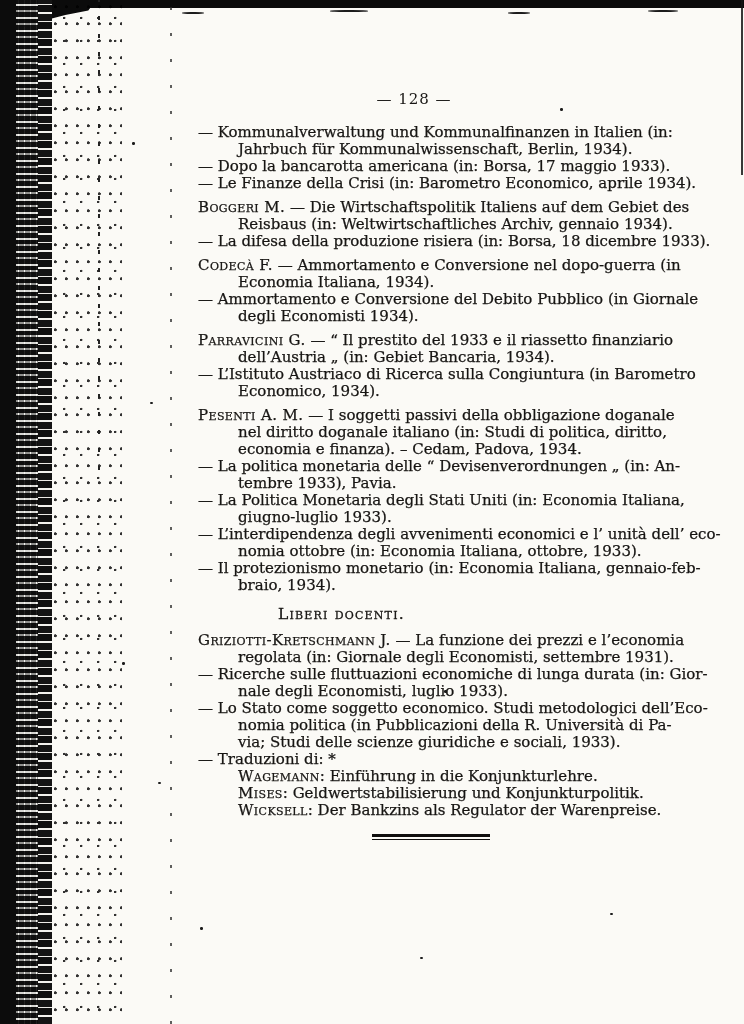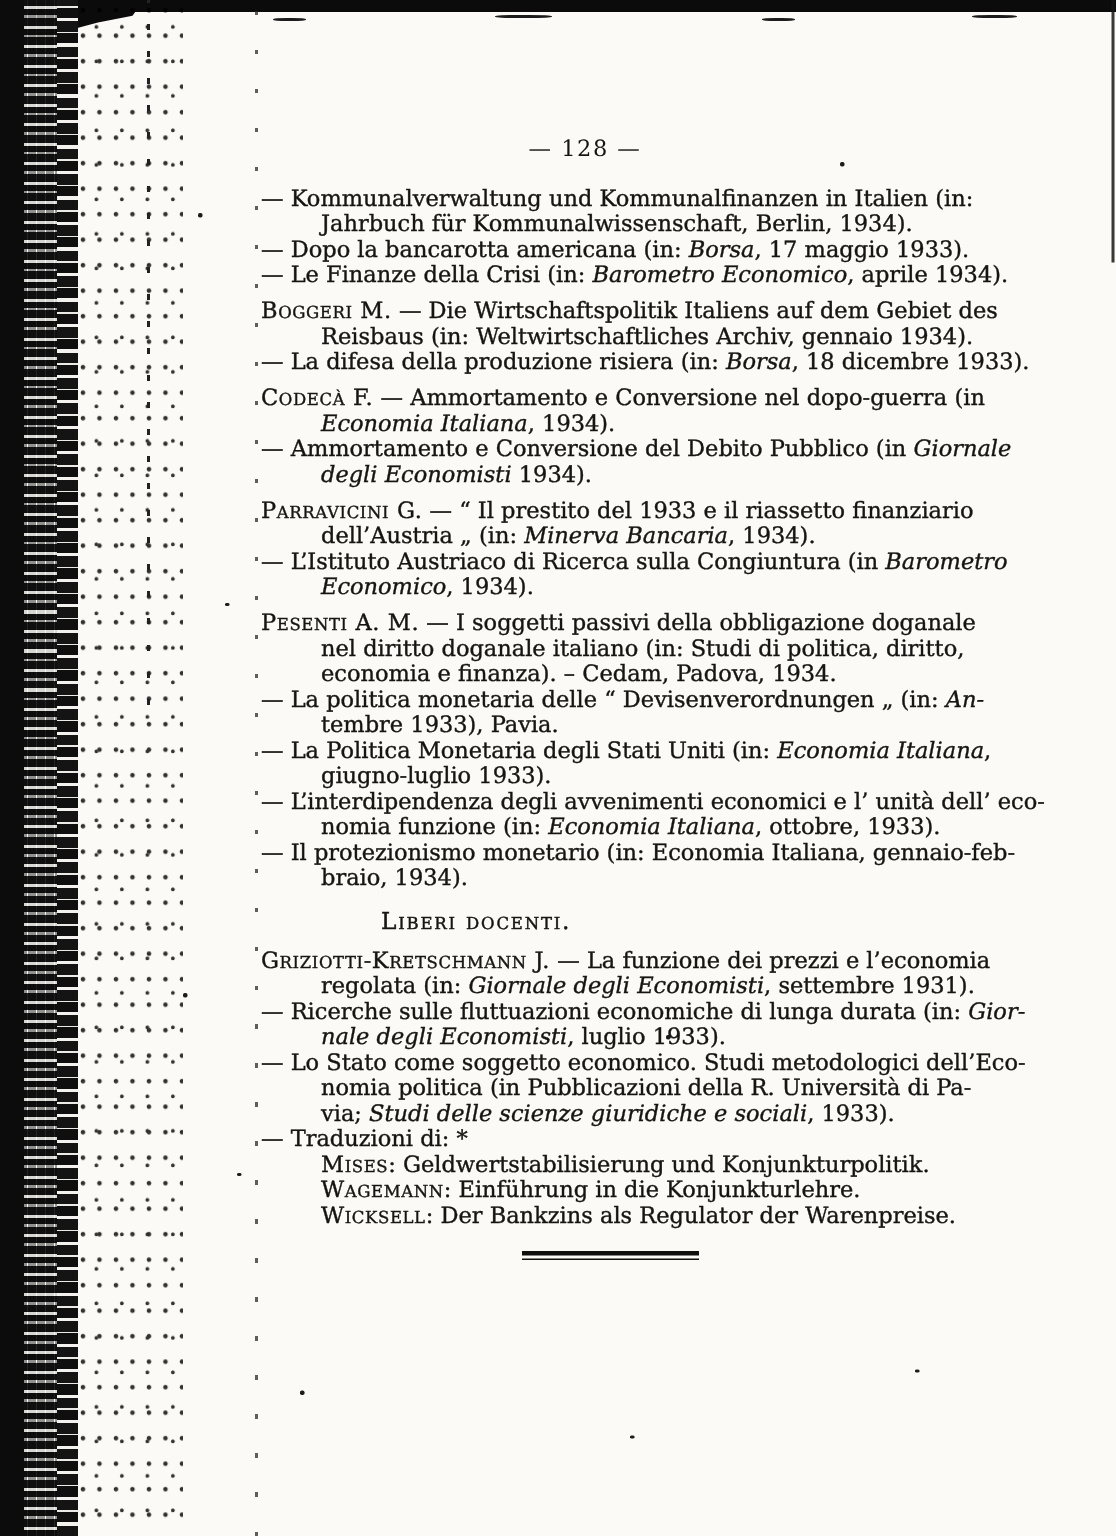--- a/index.html
+++ b/index.html
@@ -39,30 +39,30 @@
     background: repeating-linear-gradient(0deg, #222 0 4px, transparent 4px 18px);
   }
   .dotline-b {
     position:absolute; left:170px; top:0; width:2px; height:1024px; opacity:.75;
     background: repeating-linear-gradient(0deg, #2a2a2a 0 3px, transparent 3px 26px);
   }
   .right-line { position:absolute; right:1px; top:0; width:2px; height:175px; background:#151515; opacity:.85; }
   .speck { position:absolute; background:#1c1c1c; border-radius:40%; }
 
   
-  .main { position:absolute; left:174px; top:90px; width:492px; }
+  .main { position:absolute; left:198px; top:90px; width:492px; }
   .page-number { text-align:center; font-size:15px; letter-spacing:1px; margin:0 60px 16px 0; }
   .entry { font-size:15px; line-height:17px; white-space:nowrap;
            -webkit-text-stroke:0.25px currentColor; }
   .entry .line { margin-left:40px; }
   .entry .line.first { margin-left:0; }
   .entry.sub .line { margin-left:72px; }
   .entry.sub .line.first { margin-left:40px; }
   .group { margin-bottom:7px; }
-  .it { font-style:italic; }
+  .it { }
   .sc { font-variant:small-caps; letter-spacing:.4px; }
   .heading { font-variant:small-caps; letter-spacing:1.2px; font-size:15.5px;
              margin:11px 0 9px 80px; -webkit-text-stroke:0.3px currentColor; }
   .end-rule { width:118px; height:2px; margin:15px 0 0 174px;
               border-top:3px solid #100f0e; border-bottom:1.5px solid #100f0e; }
 </style>
 </head>
 <body>
 
 <div class="page">
@@ -121,21 +121,21 @@
             <div class="line"><span class="it">Economia Italiana</span><span>, 1934).</span></div>
           </div>
           <div class="entry">
             <div class="line first"><span>— Ammortamento e Conversione del Debito Pubblico (in </span><span class="it">Giornale</span></div>
             <div class="line"><span class="it">degli Economisti</span><span> 1934).</span></div>
           </div>
         </div>
         <div class="group">
           <div class="entry">
             <div class="line first"><span class="sc">Parravicini G.</span><span> — “ Il prestito del 1933 e il riassetto finanziario</span></div>
-            <div class="line"><span>dell’Austria „ (in: </span><span class="it">Minerva Bancaria</span><span>, 1934).</span></div>
+            <div class="line"><span>dell’Austria „ (in: </span><span class="it">Gebiet Bancaria</span><span>, 1934).</span></div>
           </div>
           <div class="entry">
             <div class="line first"><span>— L’Istituto Austriaco di Ricerca sulla Congiuntura (in </span><span class="it">Barometro</span></div>
             <div class="line"><span class="it">Economico</span><span>, 1934).</span></div>
           </div>
         </div>
         <div class="group">
           <div class="entry">
             <div class="line first"><span class="sc">Pesenti A. M.</span><span> — I soggetti passivi della obbligazione doganale</span></div>
             <div class="line"><span>nel diritto doganale italiano (in: Studi di politica, diritto,</span></div>
@@ -144,21 +144,21 @@
           <div class="entry">
             <div class="line first"><span>— La politica monetaria delle “ Devisenverordnungen „ (in: </span><span class="it">An-</span></div>
             <div class="line"><span>tembre 1933), Pavia.</span></div>
           </div>
           <div class="entry">
             <div class="line first"><span>— La Politica Monetaria degli Stati Uniti (in: </span><span class="it">Economia Italiana</span><span>,</span></div>
             <div class="line"><span>giugno-luglio 1933).</span></div>
           </div>
           <div class="entry">
             <div class="line first"><span>— L’interdipendenza degli avvenimenti economici e l’ unità dell’ eco-</span></div>
-            <div class="line"><span>nomia funzione (in: </span><span class="it">Economia Italiana</span><span>, ottobre, 1933).</span></div>
+            <div class="line"><span>nomia ottobre (in: </span><span class="it">Economia Italiana</span><span>, ottobre, 1933).</span></div>
           </div>
           <div class="entry">
             <div class="line first"><span>— Il protezionismo monetario (in: Economia Italiana, gennaio-feb-</span></div>
             <div class="line"><span>braio, 1934).</span></div>
           </div>
         </div>
         <div class="heading">Liberi docenti.</div>
         <div class="group">
           <div class="entry">
             <div class="line first"><span class="sc">Griziotti-Kretschmann J.</span><span> — La funzione dei prezzi e l’economia</span></div>
@@ -170,24 +170,24 @@
           </div>
           <div class="entry">
             <div class="line first"><span>— Lo Stato come soggetto economico. Studi metodologici dell’Eco-</span></div>
             <div class="line"><span>nomia politica (in Pubblicazioni della R. Università di Pa-</span></div>
             <div class="line"><span>via; </span><span class="it">Studi delle scienze giuridiche e sociali</span><span>, 1933).</span></div>
           </div>
           <div class="entry">
             <div class="line first"><span>— Traduzioni di:  *</span></div>
           </div>
           <div class="entry sub">
-            <div class="line first"><span class="sc">Mises</span><span>: Geldwertstabilisierung und Konjunkturpolitik.</span></div>
+            <div class="line first"><span class="sc">Wagemann</span><span>: Einführung in die Konjunkturlehre.</span></div>
           </div>
           <div class="entry sub">
-            <div class="line first"><span class="sc">Wagemann</span><span>: Einführung in die Konjunkturlehre.</span></div>
+            <div class="line first"><span class="sc">Mises</span><span>: Geldwertstabilisierung und Konjunkturpolitik.</span></div>
           </div>
           <div class="entry sub">
             <div class="line first"><span class="sc">Wicksell</span><span>: Der Bankzins als Regulator der Warenpreise.</span></div>
           </div>
         </div>
       </div>
     <div class="end-rule"></div>
   </div>
 
 </div>

